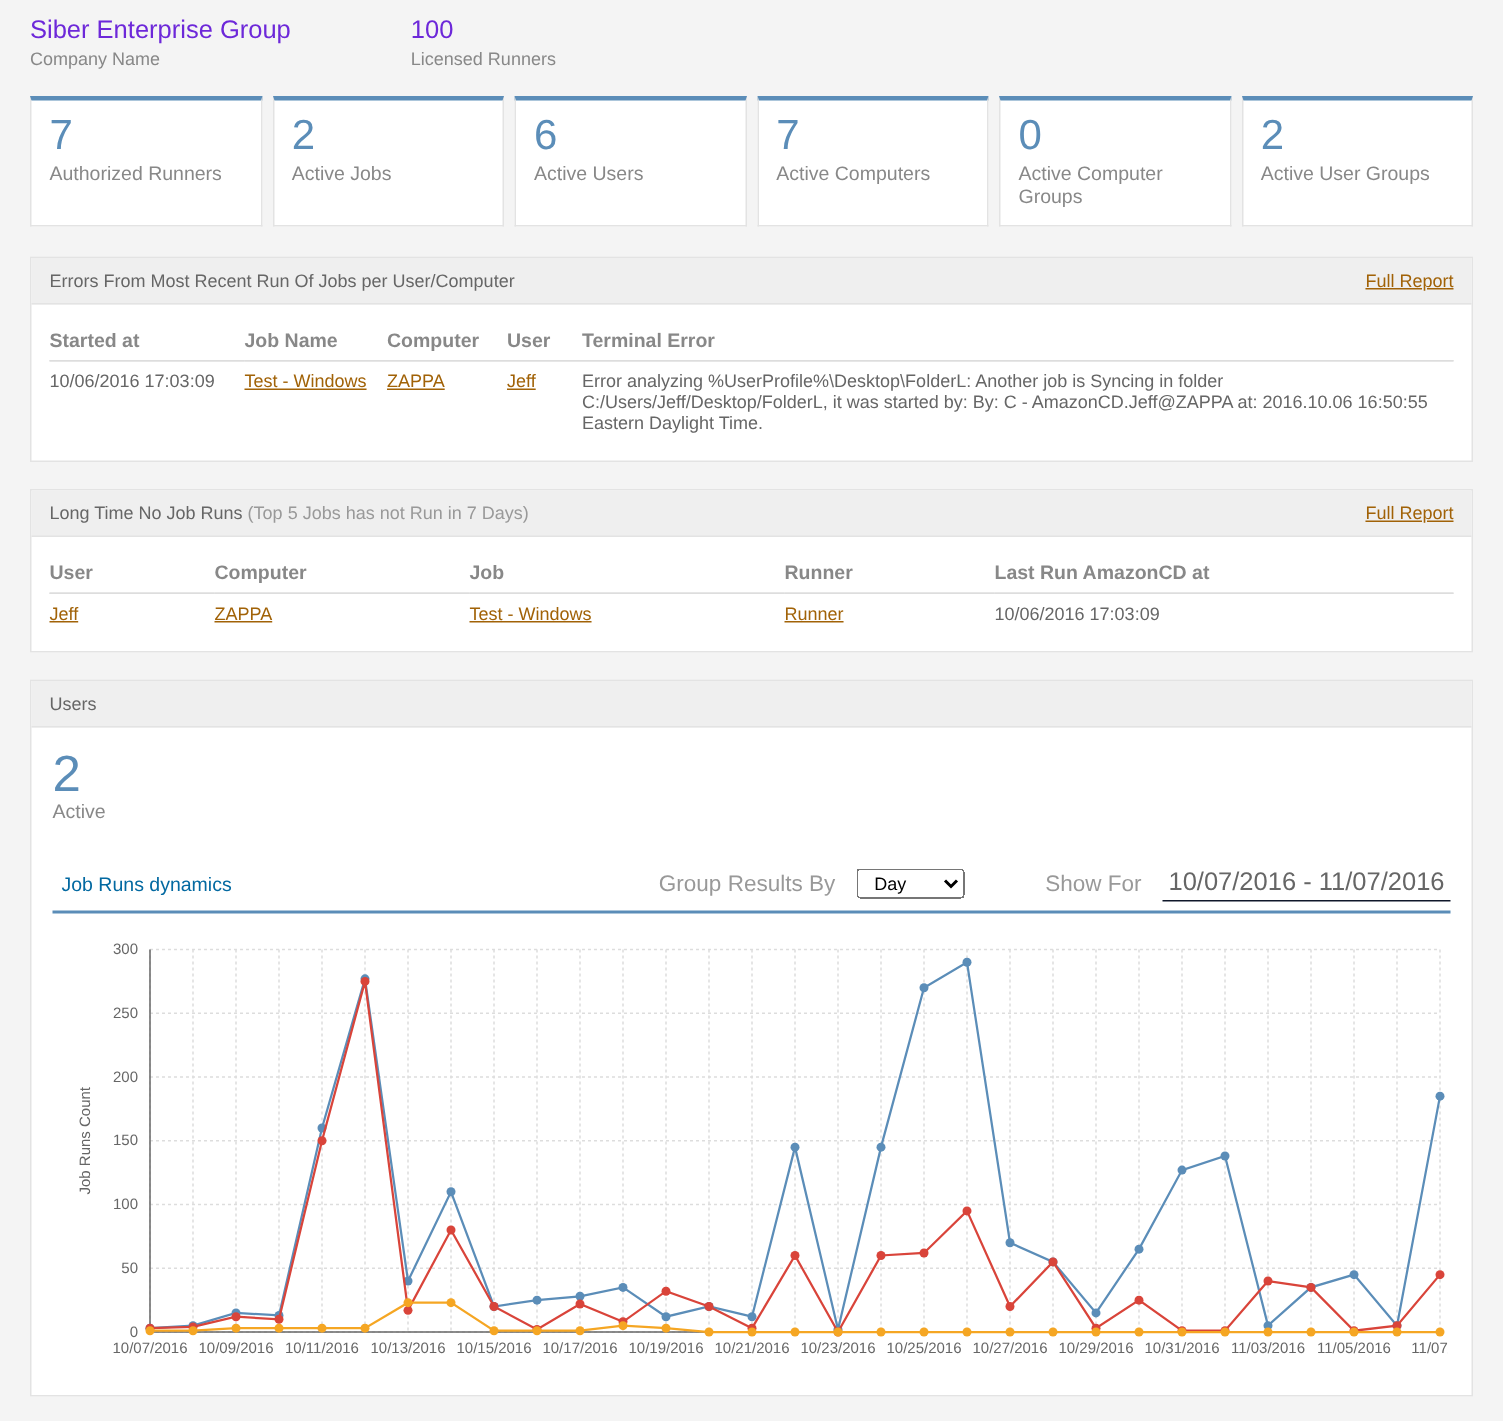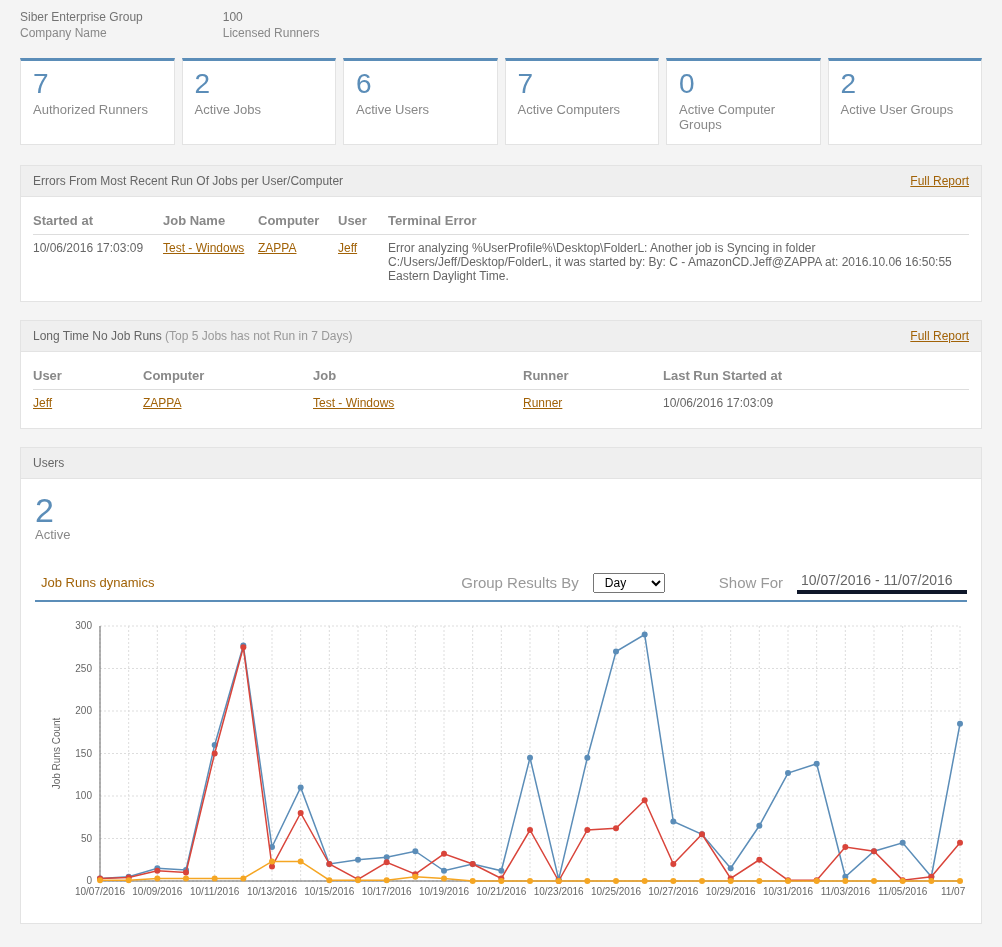--- a/index.html
+++ b/index.html
@@ -12,22 +12,22 @@
     color: #555;
     width: 1002px;
   }
   a { color: #a16207; text-decoration: underline; cursor: pointer; }
   .header {
     padding: 10px 20px 18px 20px;
     display: flex;
     gap: 80px;
   }
   .header-block .big {
-    font-size: 12px;
-    color: #737373;
+    font-size: 17px;
+    color: #6d28d9;
     margin-bottom: 2px;
   }
   .header-block .sub {
     font-size: 12px;
     color: #888;
   }
   .stat-row {
     display: flex;
     gap: 7px;
     padding: 0 20px 20px 20px;
@@ -98,36 +98,36 @@
   }
   .chart-tabs-row {
     display: flex;
     align-items: center;
     gap: 14px;
     border-bottom: 2px solid #5b8db8;
     padding-bottom: 6px;
     font-size: 13px;
   }
   .chart-tab {
-    color: #a16207;
+    color: #0369a1;
     padding: 0 6px;
     cursor: pointer;
     text-align: right;
   }
   .spacer { flex: 1; }
   .grp-label { color: #999; font-size: 15px; margin-left: 40px; }
   .grp-select {
     font-size: 12px;
     padding: 1px 7px;
     width: 72px;
   }
   .date-range {
-    font-size: 14px;
+    font-size: 17px;
     color: #666;
-    border-bottom: 4px solid #0f172a;
+    border-bottom: 1px solid #0f172a;
     padding: 0 4px 2px 4px;
     min-width: 170px;
   }
   svg.chart { display:block; margin-top:14px; }
   .grid line { stroke:#ddd; stroke-dasharray:2 2; }
   .axis text { font-size:10px; fill:#666; }
   .axis .title { font-size:10px; fill:#666; }
   .series-line { fill:none; stroke-width:1.5; }
   .pt { stroke:none; }
 </style>
@@ -206,21 +206,21 @@
     </span>
     <a>Full Report</a>
   </div>
   <table>
     <thead>
         <tr>
       <th style="width:110px">User</th>
       <th style="width:170px">Computer</th>
       <th style="width:210px">Job</th>
       <th style="width:140px">Runner</th>
-      <th>Last Run Started at</th>
+      <th>Last Run AmazonCD at</th>
     </tr>
       </thead>
     <tbody>
         <tr>
       <td><a>Jeff</a></td>
       <td><a>ZAPPA</a></td>
       <td><a>Test - Windows</a></td>
       <td><a>Runner</a></td>
       <td>10/06/2016 17:03:09</td>
     </tr>

